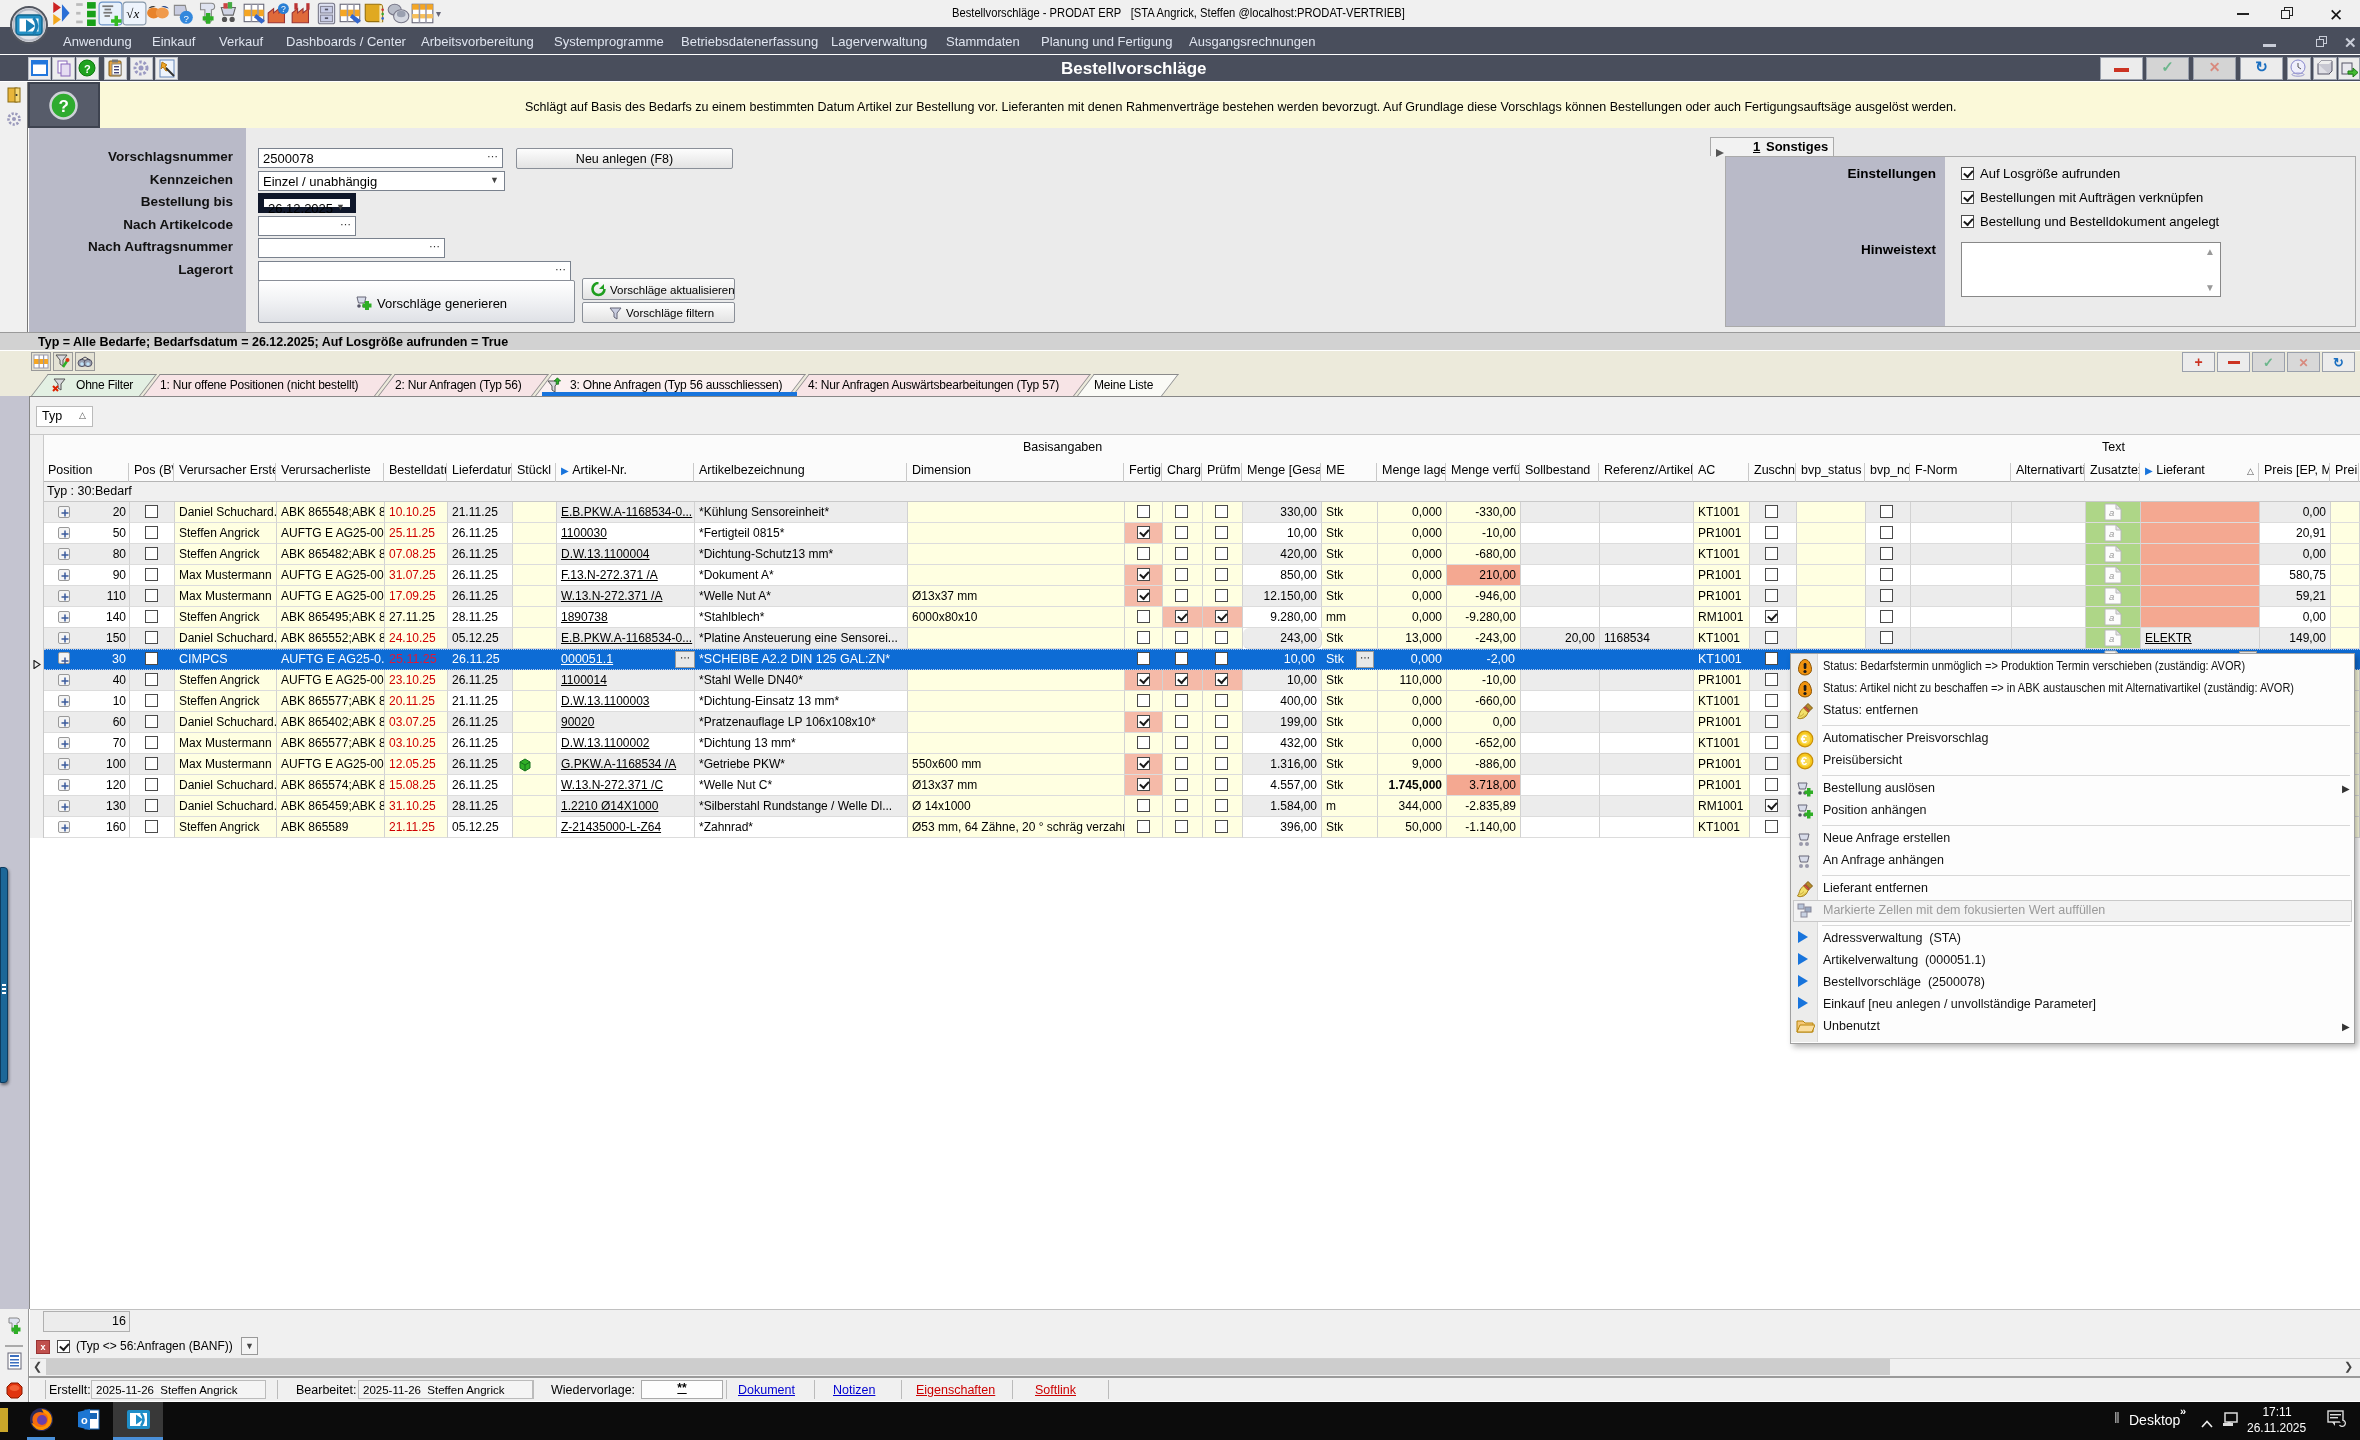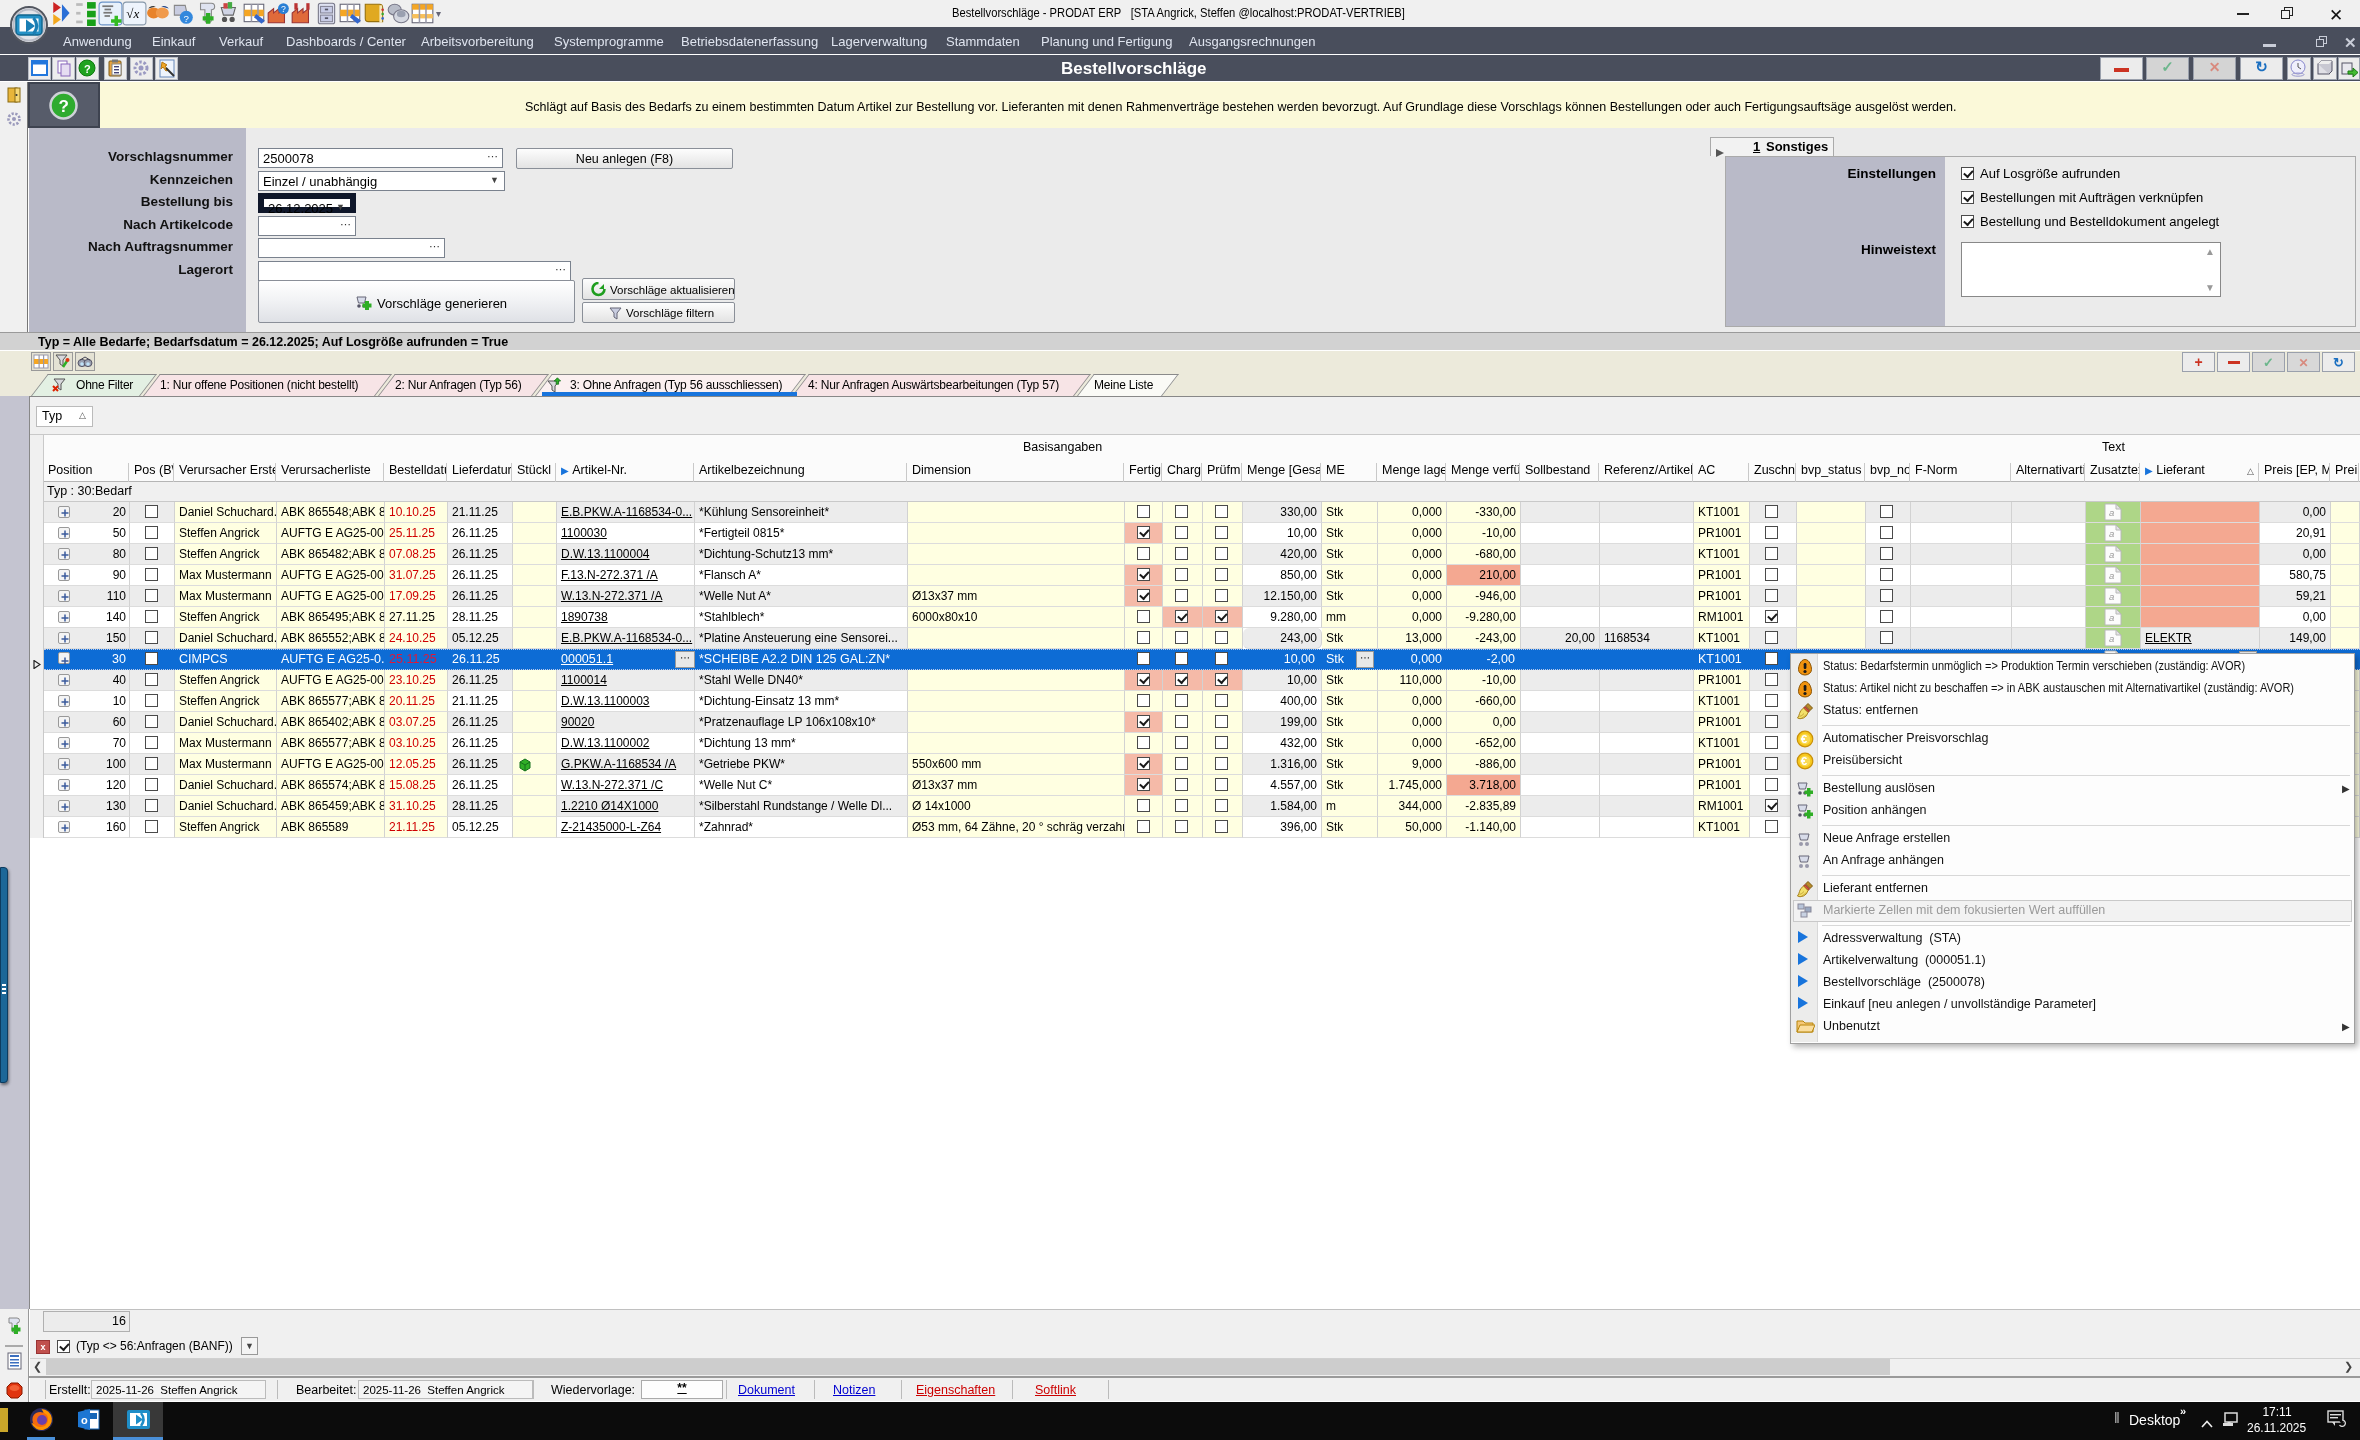--- a/index.html
+++ b/index.html
@@ -660,21 +660,21 @@
     <span style="position:absolute;left:4px;top:3px;color:#d00000;">31.07.25</span>
   </div>
 <div class="a" style="left:448px;top:565px;width:65px;height:21px;background:#ffffff;border-right:1px solid #d2d2d2;border-bottom:1px solid #dcdcdc;overflow:hidden;white-space:nowrap;font-size:12px;">
     <span style="position:absolute;left:4px;top:3px;">26.11.25</span>
   </div>
 <div class="a" style="left:513px;top:565px;width:44px;height:21px;background:#ffffe1;border-right:1px solid #d2d2d2;border-bottom:1px solid #dcdcdc;overflow:hidden;white-space:nowrap;font-size:12px;"></div>
 <div class="a" style="left:557px;top:565px;width:138px;height:21px;background:#ffffff;border-right:1px solid #d2d2d2;border-bottom:1px solid #dcdcdc;overflow:hidden;white-space:nowrap;font-size:12px;">
     <span style="position:absolute;left:4px;top:3px;"><span class="lnk">F.13.N-272.371 /A</span></span>
   </div>
 <div class="a" style="left:695px;top:565px;width:213px;height:21px;background:#ffffff;border-right:1px solid #d2d2d2;border-bottom:1px solid #dcdcdc;overflow:hidden;white-space:nowrap;font-size:12px;">
-    <span style="position:absolute;left:4px;top:3px;">*Flansch A*</span>
+    <span style="position:absolute;left:4px;top:3px;">*Dokument A*</span>
   </div>
 <div class="a" style="left:908px;top:565px;width:217px;height:21px;background:#ffffe1;border-right:1px solid #d2d2d2;border-bottom:1px solid #dcdcdc;overflow:hidden;white-space:nowrap;font-size:12px;">
     <span style="position:absolute;left:4px;top:3px;"></span>
   </div>
 <div class="a" style="left:1125px;top:565px;width:38px;height:21px;background:#f5baa8;border-right:1px solid #d2d2d2;border-bottom:1px solid #dcdcdc;overflow:hidden;white-space:nowrap;font-size:12px;"></div>
 <div class="cb ck" style="left:1137px;top:568px;"></div>
 <div class="a" style="left:1163px;top:565px;width:40px;height:21px;background:#ffffe1;border-right:1px solid #d2d2d2;border-bottom:1px solid #dcdcdc;overflow:hidden;white-space:nowrap;font-size:12px;"></div>
 <div class="cb" style="left:1175px;top:568px;"></div>
 <div class="a" style="left:1203px;top:565px;width:40px;height:21px;background:#ffffe1;border-right:1px solid #d2d2d2;border-bottom:1px solid #dcdcdc;overflow:hidden;white-space:nowrap;font-size:12px;"></div>
 <div class="cb" style="left:1215px;top:568px;"></div>
@@ -1402,21 +1402,21 @@
 <div class="cb" style="left:1175px;top:778px;"></div>
 <div class="a" style="left:1203px;top:775px;width:40px;height:21px;background:#ffffe1;border-right:1px solid #d2d2d2;border-bottom:1px solid #dcdcdc;overflow:hidden;white-space:nowrap;font-size:12px;"></div>
 <div class="cb" style="left:1215px;top:778px;"></div>
 <div class="a" style="left:1243px;top:775px;width:79px;height:21px;background:#ffffff;border-right:1px solid #d2d2d2;border-bottom:1px solid #dcdcdc;overflow:hidden;white-space:nowrap;font-size:12px;">
     <span style="position:absolute;right:4px;text-align:right;top:3px;">4.557,00</span>
   </div>
 <div class="a" style="left:1322px;top:775px;width:56px;height:21px;background:#ffffe1;border-right:1px solid #d2d2d2;border-bottom:1px solid #dcdcdc;overflow:hidden;white-space:nowrap;font-size:12px;">
     <span style="position:absolute;left:4px;top:3px;">Stk</span>
   </div>
 <div class="a" style="left:1378px;top:775px;width:69px;height:21px;background:#ffffe1;border-right:1px solid #d2d2d2;border-bottom:1px solid #dcdcdc;overflow:hidden;white-space:nowrap;font-size:12px;">
-    <span style="position:absolute;right:4px;text-align:right;top:3px;">1.745,000</span>
+    <span style="position:absolute;right:4px;text-align:right;top:3px;font-weight:bold;">1.745,000</span>
   </div>
 <div class="a" style="left:1447px;top:775px;width:74px;height:21px;background:#f4a891;border-right:1px solid #d2d2d2;border-bottom:1px solid #dcdcdc;overflow:hidden;white-space:nowrap;font-size:12px;">
     <span style="position:absolute;right:4px;text-align:right;top:3px;">3.718,00</span>
   </div>
 <div class="a" style="left:1521px;top:775px;width:79px;height:21px;background:#ffffff;border-right:1px solid #d2d2d2;border-bottom:1px solid #dcdcdc;overflow:hidden;white-space:nowrap;font-size:12px;">
     <span style="position:absolute;right:4px;text-align:right;top:3px;"></span>
   </div>
 <div class="a" style="left:1600px;top:775px;width:94px;height:21px;background:#ffffff;border-right:1px solid #d2d2d2;border-bottom:1px solid #dcdcdc;overflow:hidden;white-space:nowrap;font-size:12px;">
     <span style="position:absolute;left:4px;top:3px;"></span>
   </div>

